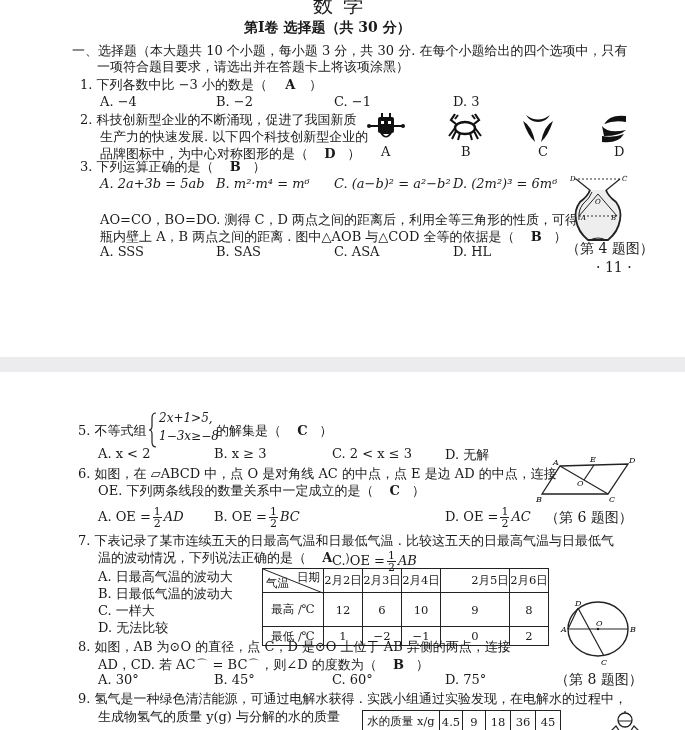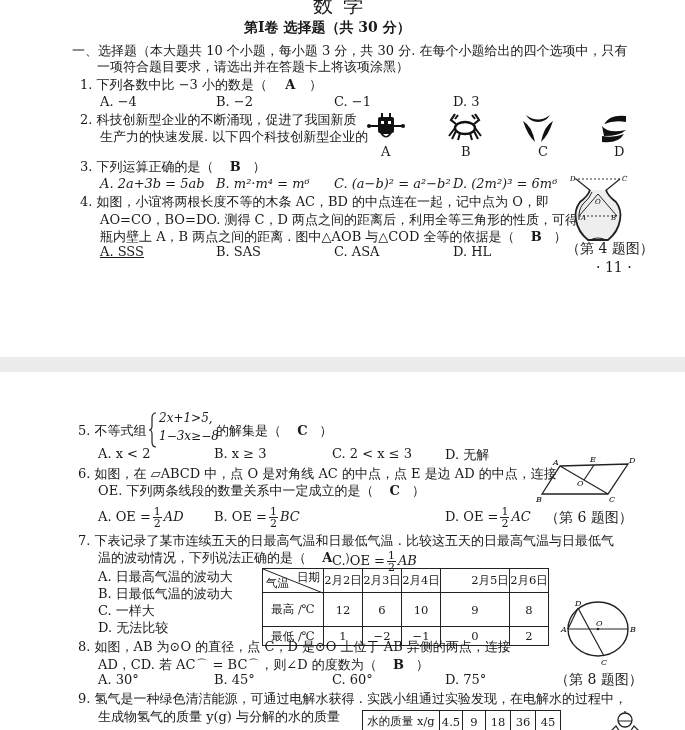--- a/index.html
+++ b/index.html
@@ -42,20 +42,24 @@
   <div class="abs opt" style="left:100px;top:94px;">A. −4</div>
   <div class="abs opt" style="left:216px;top:94px;">B. −2</div>
   <div class="abs opt" style="left:334px;top:94px;">C. −1</div>
   <div class="abs opt" style="left:453px;top:94px;">D. 3</div>
 
   <div class="abs q" style="left:80px;top:111px;">
     <span>2.</span>
     <span>科技创新型企业的不断涌现，促进了我国新质</span>
   </div>
   <div class="abs q" style="left:100px;top:128px;">生产力的快速发展. 以下四个科技创新型企业的</div>
+  <div class="abs q" style="left:100px;top:145px;">
+    <span>品牌图标中，为中心对称图形的是（</span>
+    <span class="ans" style="margin:0 12px;">D</span><span>）</span>
+  </div>
 
   <svg style="left:366px;top:112px;" width="40" height="32" viewBox="0 0 40 32">
     <line x1="2" y1="14" x2="38" y2="14" stroke="#111" stroke-width="2"></line>
     <circle cx="3" cy="14" r="2" fill="#111"></circle>
       <circle cx="37" cy="14" r="2" fill="#111"></circle>
     <rect x="12" y="5" width="16" height="16" rx="2" fill="#111"></rect>
     <line x1="16" y1="1" x2="16" y2="5" stroke="#111" stroke-width="2"></line>
     <line x1="24" y1="1" x2="24" y2="5" stroke="#111" stroke-width="2"></line>
     <rect x="15" y="9" width="3" height="3" fill="#fff"></rect>
       <rect x="22" y="9" width="3" height="3" fill="#fff"></rect>
@@ -86,30 +90,26 @@
   <div class="abs q" style="left:80px;top:158px;">
     <span>3.</span>
     <span>下列运算正确的是（</span>
     <span class="ans" style="margin:0 12px;">B</span><span>）</span>
   </div>
   <div class="abs opt" style="left:100px;top:176px;font-style:italic;">A. 2a+3b = 5ab</div>
   <div class="abs opt" style="left:216px;top:176px;font-style:italic;">B. m²·m⁴ = m⁶</div>
   <div class="abs opt" style="left:334px;top:176px;font-style:italic;">C. (a−b)² = a²−b²</div>
   <div class="abs opt" style="left:453px;top:176px;font-style:italic;">D. (2m²)³ = 6m⁶</div>
 
-  <div class="abs q" style="left:80px;top:193px;">
-    <span>4.</span>
-    <span>如图，小谊将两根长度不等的木条 AC，BD 的中点连在一起，记中点为 O，即</span>
-  </div>
   <div class="abs q" style="left:100px;top:211px;">AO=CO，BO=DO. 测得 C，D 两点之间的距离后，利用全等三角形的性质，可得花</div>
   <div class="abs q" style="left:100px;top:228px;">
     <span>瓶内壁上 A，B 两点之间的距离 . 图中△AOB 与△COD 全等的依据是（</span>
     <span class="ans" style="margin:0 12px;">B</span><span>）</span>
   </div>
-  <div class="abs opt" style="left:100px;top:244px;text-decoration:underline;">A. SSS</div>
+  <div class="abs opt" style="left:100px;top:244px;">A. SSS</div>
   <div class="abs opt" style="left:216px;top:244px;">B. SAS</div>
   <div class="abs opt" style="left:334px;top:244px;">C. ASA</div>
   <div class="abs opt" style="left:453px;top:244px;">D. HL</div>
 
   <svg style="left:570px;top:176px;" width="60" height="68" viewBox="0 0 60 68">
     <line x1="4" y1="3" x2="52" y2="3" stroke="#333" stroke-width="1" stroke-dasharray="2,2"></line>
     <line x1="6" y1="3" x2="32" y2="24" stroke="#222" stroke-width="1.2"></line>
     <line x1="50" y1="3" x2="24" y2="24" stroke="#222" stroke-width="1.2"></line>
     <path d="M20 14 Q18 20 10 26 Q4 34 6 44 Q8 56 18 64 L38 64 Q48 56 50 44 Q52 34 46 26 Q38 20 36 14" fill="#eee" stroke="#222" stroke-width="1.8"></path>
     <path d="M22 16 Q20 22 13 28 Q8 34 9 44" fill="none" stroke="#222" stroke-width="1"></path>

